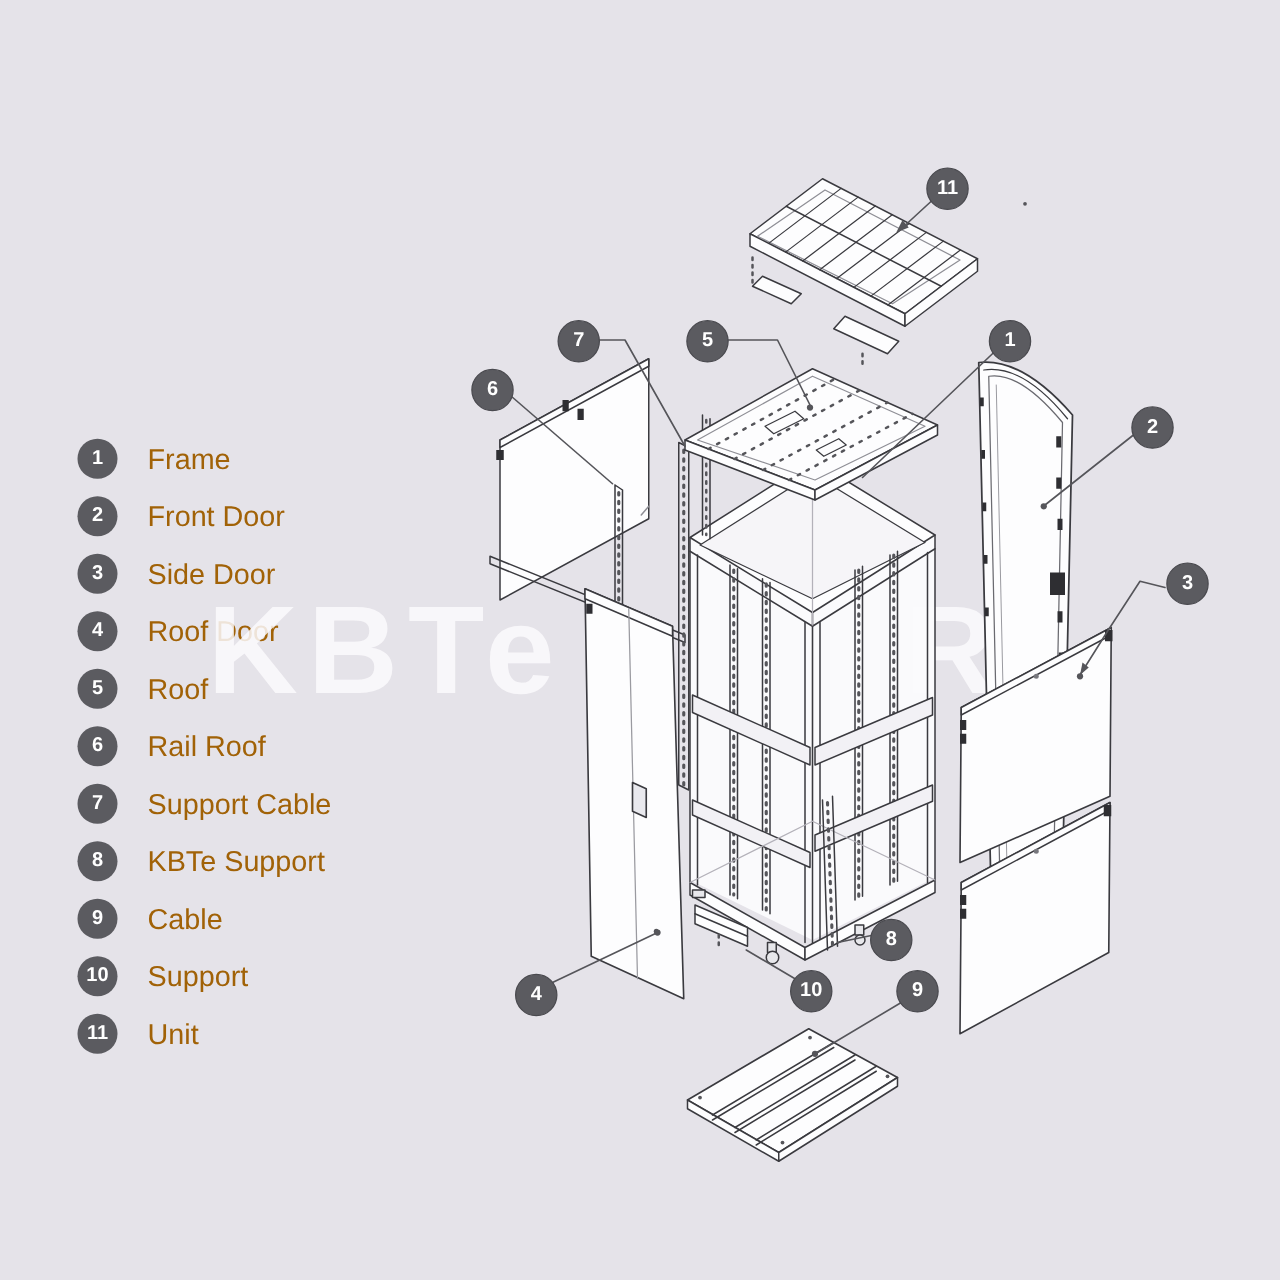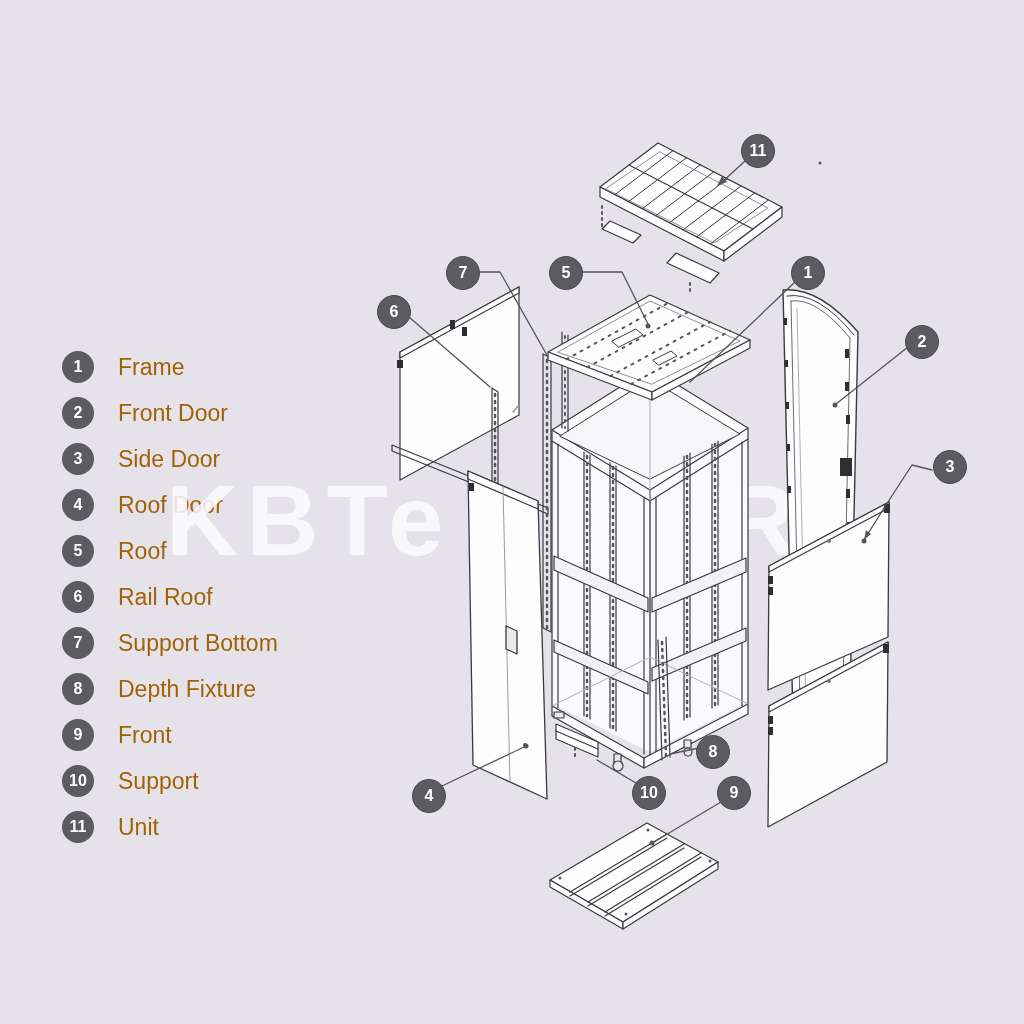--- a/index.html
+++ b/index.html
@@ -54,29 +54,29 @@
       <div class="legend-row">
         <span class="num-badge">5</span>
         <span class="legend-label">Roof</span>
       </div>
       <div class="legend-row">
         <span class="num-badge">6</span>
         <span class="legend-label">Rail Roof</span>
       </div>
       <div class="legend-row">
         <span class="num-badge">7</span>
-        <span class="legend-label">Support Bottom</span>
+        <span class="legend-label">Support Cable</span>
       </div>
       <div class="legend-row">
         <span class="num-badge">8</span>
-        <span class="legend-label">Depth Fixture</span>
+        <span class="legend-label">KBTe Support</span>
       </div>
       <div class="legend-row">
         <span class="num-badge">9</span>
-        <span class="legend-label">Front</span>
+        <span class="legend-label">Cable</span>
       </div>
       <div class="legend-row">
         <span class="num-badge">10</span>
         <span class="legend-label">Support</span>
       </div>
       <div class="legend-row">
         <span class="num-badge">11</span>
         <span class="legend-label">Unit</span>
       </div>
     </div>

